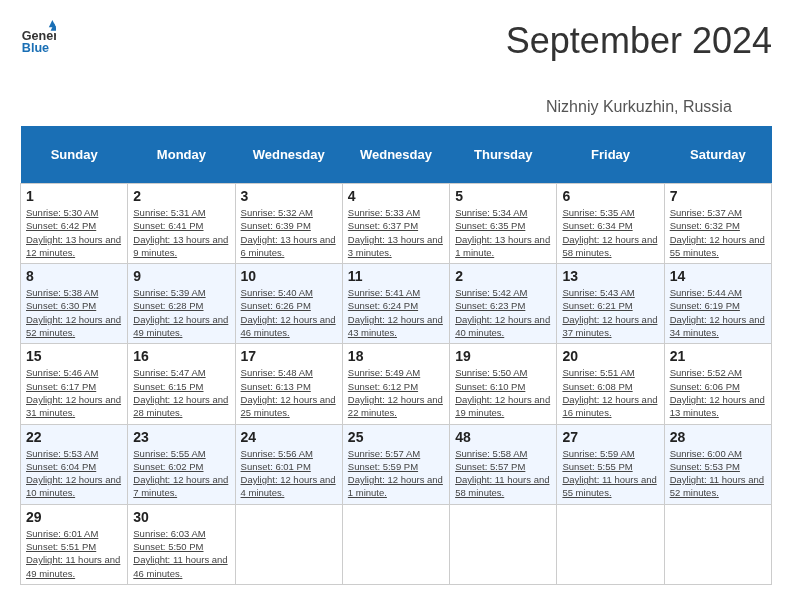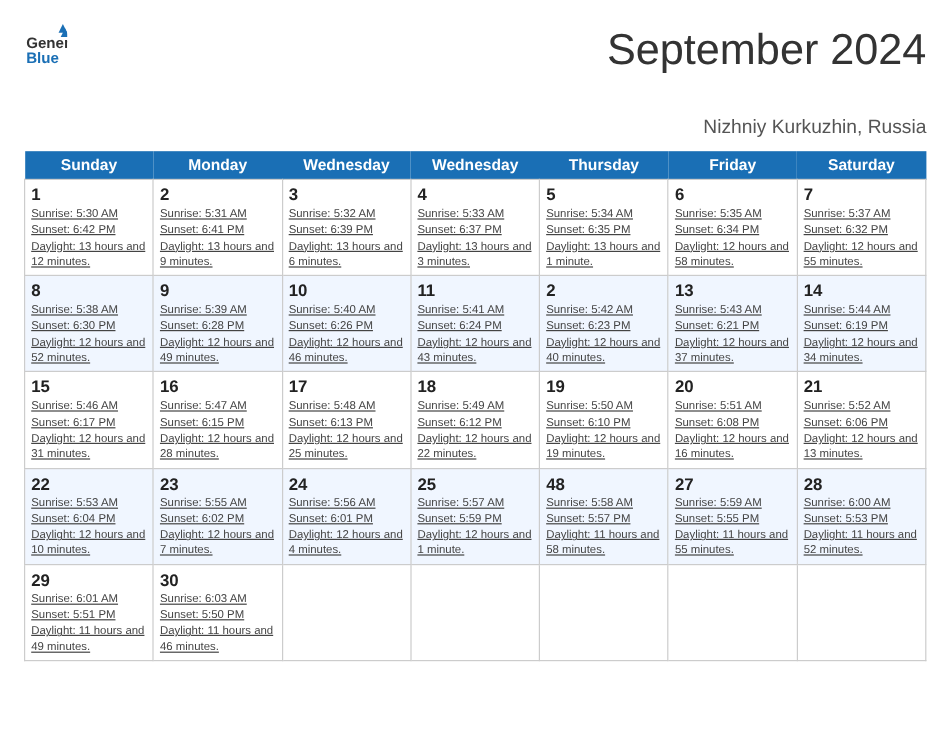--- a/index.html
+++ b/index.html
@@ -19,42 +19,42 @@
     .logo {
       display: flex;
       align-items: center;
       gap: 4px;
     }
     .logo-icon {
       width: 36px;
       height: 36px;
     }
     .title-area {
-      text-align: right;
+      text-align: center;
     }
     .month-title {
       font-size: 36px;
       color: #333;
       font-weight: normal;
     }
     .location-title {
       font-size: 16px;
       color: #555;
       margin-top: 36px;
     }
     table {
       width: 100%;
       border-collapse: collapse;
       table-layout: fixed;
     }
     th {
       background-color: #1a6fb5;
       color: #fff;
       font-size: 13px;
-      padding: 4px 4px;
+      padding: 21px 4px;
       text-align: center;
       font-weight: bold;
     }
     td {
       border: 1px solid #ccc;
       vertical-align: top;
       padding: 4px 5px;
       font-size: 10px;
       color: #333;
       height: 80px;

